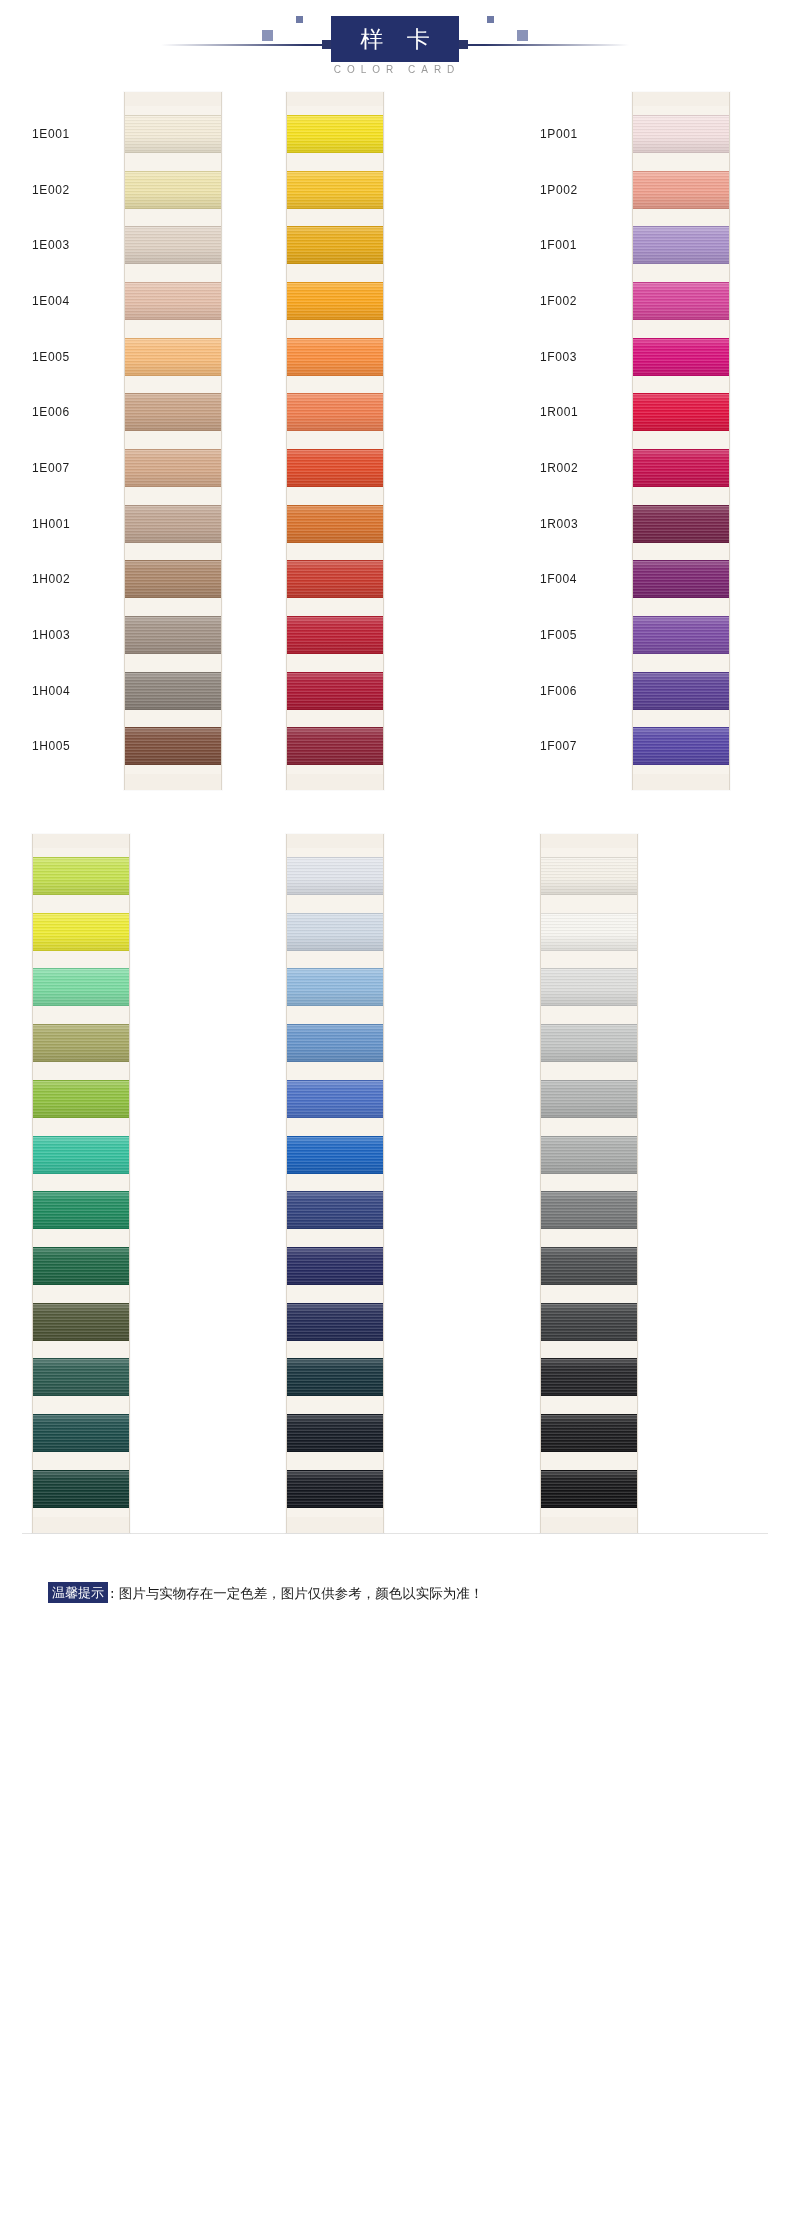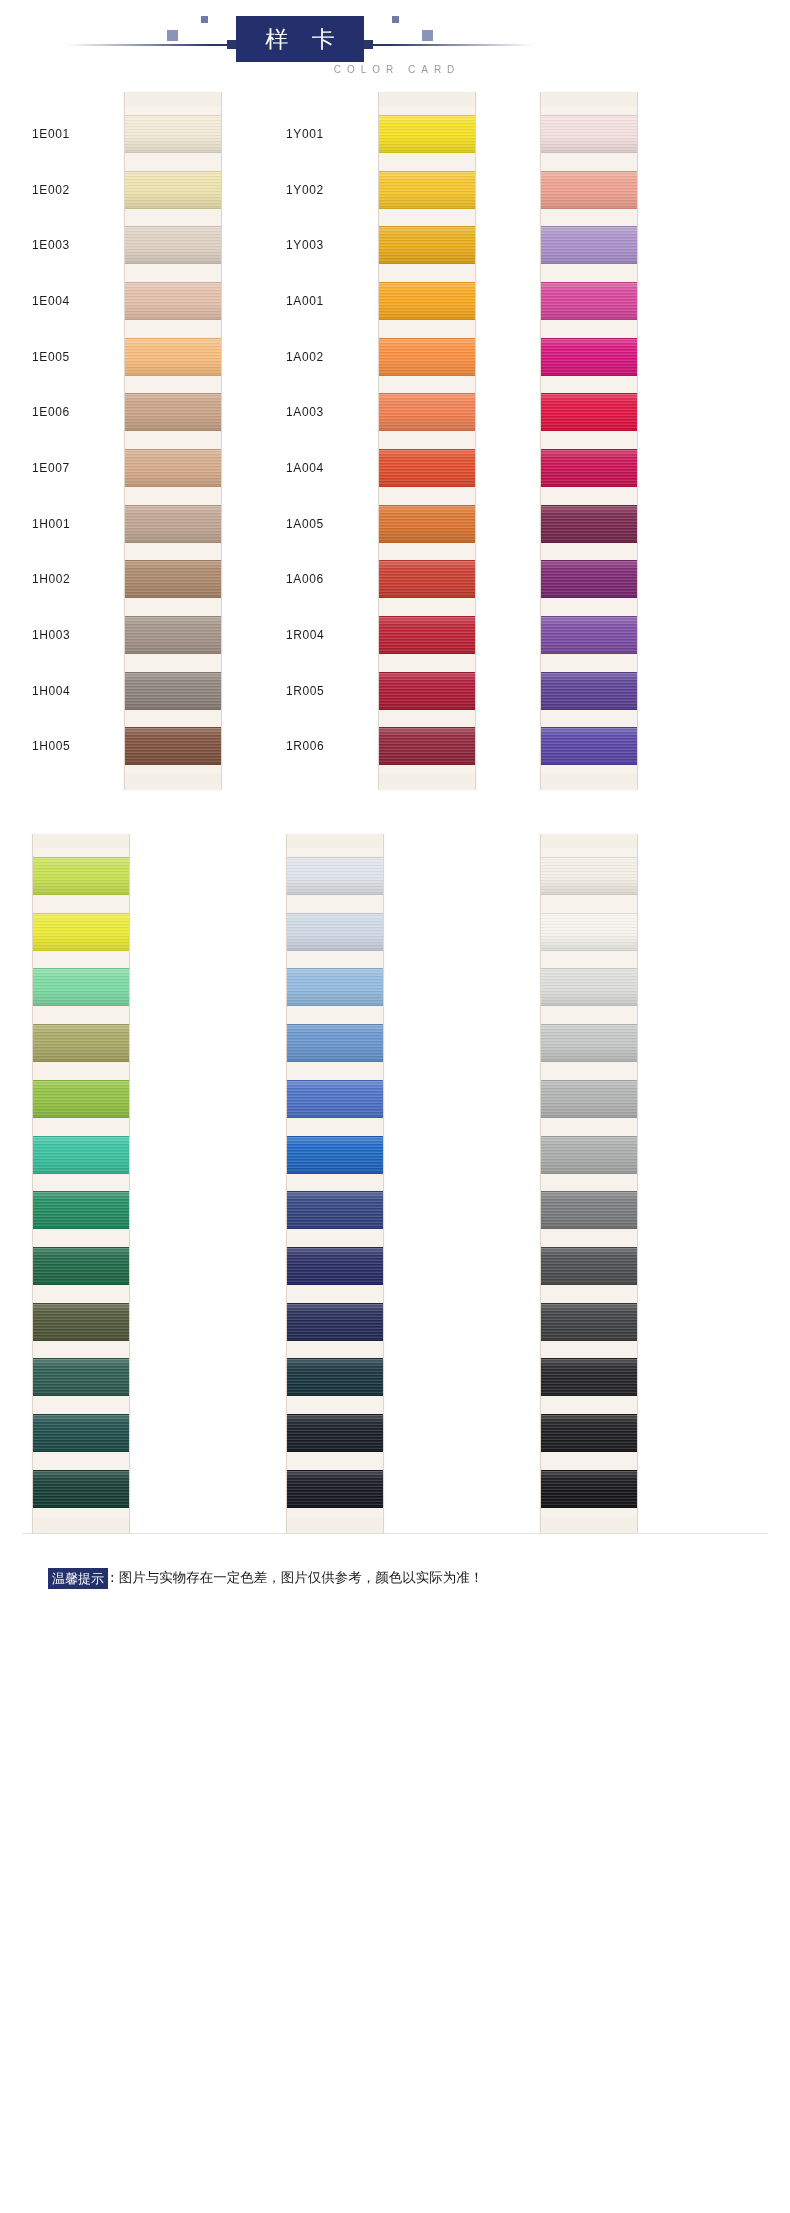--- a/index.html
+++ b/index.html
@@ -16,21 +16,21 @@
     position: relative;
     padding-top: 0;
   }
 
   
   .header {
     height: 88px;
     position: relative;
     display: flex;
     align-items: flex-start;
-    justify-content: flex-start;
+    justify-content: center;
     padding-top: 16px;
   }
   .header-inner {
     position: relative;
     display: flex;
     align-items: center;
     justify-content: center;
     width: 600px;
     height: 46px;
   }
@@ -180,24 +180,24 @@
       rgba(255,255,255,0.22) 0%,
       rgba(255,255,255,0.04) 22%,
       rgba(0,0,0,0.00) 55%,
       rgba(0,0,0,0.10) 100%);
     pointer-events: none;
     z-index: 2;
   }
 
   
   .footer {
-    margin-top: 34px;
+    margin-top: 48px;
     padding: 0 48px 22px 48px;
     display: flex;
-    align-items: center;
+    align-items: flex-end;
   }
   .tip-badge {
     background: #24306b;
     color: #fff;
     font-size: 13px;
     padding: 2px 4px;
     font-family: "DejaVu Sans", "Liberation Sans", sans-serif;
     line-height: 1.35;
     white-space: nowrap;
   }
@@ -287,34 +287,20 @@
             </div>
             <div class="swatch-slot">
               <div class="swatch" style="background: rgb(139, 130, 121);"></div>
             </div>
             <div class="swatch-slot">
               <div class="swatch" style="background: rgb(125, 79, 60);"></div>
             </div>
           </div>
         </div>
         <div class="column">
-          <div class="labels">
-            <div class="label">1Y001</div>
-            <div class="label">1Y002</div>
-            <div class="label">1Y003</div>
-            <div class="label">1A001</div>
-            <div class="label">1A002</div>
-            <div class="label">1A003</div>
-            <div class="label">1A004</div>
-            <div class="label">1A005</div>
-            <div class="label">1A006</div>
-            <div class="label">1R004</div>
-            <div class="label">1R005</div>
-            <div class="label">1R006</div>
-          </div>
           <div class="card">
             <div class="swatch-slot">
               <div class="swatch" style="background: rgb(245, 224, 31);"></div>
             </div>
             <div class="swatch-slot">
               <div class="swatch" style="background: rgb(246, 195, 40);"></div>
             </div>
             <div class="swatch-slot">
               <div class="swatch" style="background: rgb(232, 171, 23);"></div>
             </div>
@@ -341,20 +327,34 @@
             </div>
             <div class="swatch-slot">
               <div class="swatch" style="background: rgb(173, 23, 52);"></div>
             </div>
             <div class="swatch-slot">
               <div class="swatch" style="background: rgb(142, 35, 56);"></div>
             </div>
           </div>
         </div>
         <div class="column">
+          <div class="labels">
+            <div class="label">1P001</div>
+            <div class="label">1P002</div>
+            <div class="label">1F001</div>
+            <div class="label">1F002</div>
+            <div class="label">1F003</div>
+            <div class="label">1R001</div>
+            <div class="label">1R002</div>
+            <div class="label">1R003</div>
+            <div class="label">1F004</div>
+            <div class="label">1F005</div>
+            <div class="label">1F006</div>
+            <div class="label">1F007</div>
+          </div>
           <div class="card">
             <div class="swatch-slot">
               <div class="swatch" style="background: rgb(243, 223, 223);"></div>
             </div>
             <div class="swatch-slot">
               <div class="swatch" style="background: rgb(238, 159, 141);"></div>
             </div>
             <div class="swatch-slot">
               <div class="swatch" style="background: rgb(168, 143, 201);"></div>
             </div>

